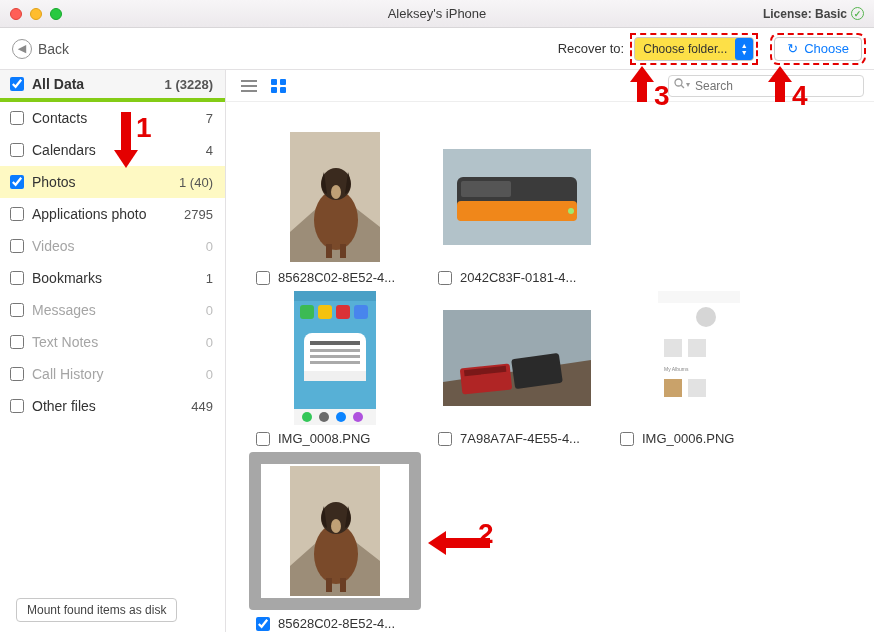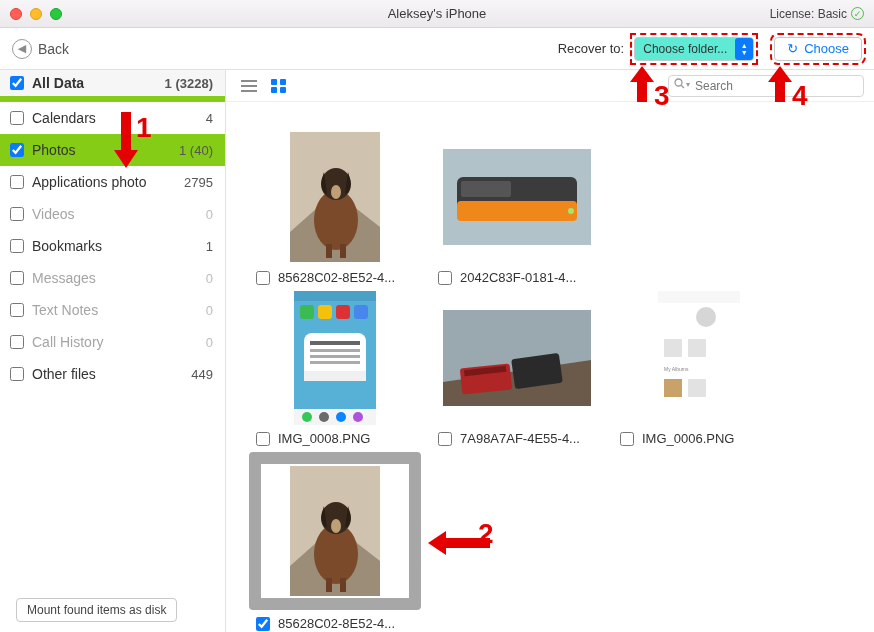--- a/index.html
+++ b/index.html
@@ -6,47 +6,47 @@
   body { width: 874px; height: 632px; background: #fff; overflow: hidden; position: relative; }
 
   
   .titlebar { height: 28px; background: linear-gradient(#f7f5f7,#ece9ec); border-bottom: 1px solid #d8d6d8; display:flex; align-items:center; padding:0 10px; position:relative; }
   .traffic { display:flex; gap:8px; }
   .t-dot { width:12px; height:12px; border-radius:50%; }
   .t-red { background:#ff5f57; border:1px solid #e24238; }
   .t-yellow { background:#ffbd2e; border:1px solid #e1a116; }
   .t-green { background:#28c940; border:1px solid #16a82b; }
   .title { position:absolute; left:50%; transform:translateX(-50%); font-size:13px; color:#3a3a3a; }
-  .license { position:absolute; right:10px; font-size:12px; color:#444; display:flex; align-items:center; gap:4px; }
+  .license { position:absolute; right:10px; font-size:12px; color:#444; display:flex; align-items:center; gap:4px;font-weight:bold; }
   .check-circle { width:13px; height:13px; border-radius:50%; border:1.5px solid #56b54f; display:inline-flex; align-items:center; justify-content:center; color:#56b54f; font-size:9px; }
 
   
   .toolbar { height: 42px; border-bottom: 1px solid #e3e1e3; display:flex; align-items:center; padding: 0 12px; gap:10px; }
   .back-btn { display:flex; align-items:center; gap:6px; color:#555; font-size:14px; cursor:pointer; }
   .circle-icon { width:20px; height:20px; border:1.5px solid #9a9a9a; border-radius:50%; display:flex; align-items:center; justify-content:center; color:#8a8a8a; font-size:11px; }
   .spacer { flex:1; }
   .recover-label { font-size:13px; color:#333; }
   .choose-folder { position:relative; display:flex; align-items:center; }
-  .cf-inner { height:24px; background:#5eead4; border:1px solid #c8c8c8; border-radius:4px; padding:0 26px 0 8px; font-size:12px; display:flex; align-items:center; color:#333; }
+  .cf-inner { height:24px; background:#fde047; border:1px solid #c8c8c8; border-radius:4px; padding:0 26px 0 8px; font-size:12px; display:flex; align-items:center; color:#333; }
   .cf-chevrons { position:absolute; right:1px; top:1px; width:18px; height:22px; background:#0a7bff; border-radius:3px; display:flex; flex-direction:column; align-items:center; justify-content:center; color:#fff; font-size:7px; line-height:7px; }
   .recover-btn { height:24px; border:1px solid #c8c8c8; border-radius:4px; padding:0 12px; font-size:13px; display:flex; align-items:center; gap:6px; color:#0a7bff; background:#fff; margin-left:10px; }
   .refresh-icon { color:#0a7bff; font-size:13px; }
   .dashed-red { outline: 2px dashed #e40000; outline-offset: 2px; }
 
   
   .body { display:flex; height: calc(632px - 28px - 42px); }
   .sidebar { width: 226px; background:#fff; border-right:1px solid #e3e1e3; display:flex; flex-direction:column; position:relative; }
   .sidebar-list { flex:1; overflow:auto; padding-top:0; }
   .s-item { display:flex; align-items:center; height:32px; padding:0 12px 0 10px; font-size:14px; color:#333; cursor:pointer; }
   .s-item.dim { color:#a5a5a5; }
   .s-item input[type=checkbox] { width:14px; height:14px; margin-right:8px; accent-color:#0a7bff; }
   .s-item .s-count { margin-left:auto; font-size:13px; color:#555; }
   .s-item.dim .s-count { color:#bdbdbd; }
-  .s-item.selected { background:#84cc16; }
-  .s-item.top { font-weight:600; background:#f6f6f6; border-bottom:6px solid #84cc16;}
+  .s-item.selected { background:#fef9c3; }
+  .s-item.top { font-weight:600; background:#f6f6f6; border-bottom:4px solid #84cc16;}
   .mount-btn { margin: 0 12px 10px 16px; height:24px; border:1px solid #c8c8c8; background:#fff; border-radius:4px; font-size:12px; color:#444; width:auto; align-self:flex-start; padding:0 10px; }
 
   
   .main { flex:1; display:flex; flex-direction:column; }
   .viewbar { height:32px; display:flex; align-items:center; padding:0 10px; gap:4px; border-bottom:1px solid #eee;}
   .view-btn { width:26px; height:22px; border-radius:4px; display:flex; align-items:center; justify-content:center; color:#8a8a8a; font-size:14px; }
   .view-btn.active { color:#0a7bff; }
   .search-wrap { margin-left:auto; position:relative; }
   .search { height:22px; width:196px; border:1px solid #d6d6d6; border-radius:4px; padding:0 6px 0 26px; font-size:12px; background:#fff; }
   .search-icon { position:absolute; left:6px; top:3px; color:#9a9a9a; font-size:12px; }
@@ -110,20 +110,25 @@
 </div>
 
 <div class="body">
 
   <div class="sidebar">
     <div class="sidebar-list" id="sidebar-list">
         <div class="s-item top">
           <input type="checkbox" checked="" style="">
           <span>All Data</span>
           <span class="s-count">1 (3228)</span>
+        </div>
+        <div class="s-item">
+          <input type="checkbox" style="">
+          <span>Contacts</span>
+          <span class="s-count">7</span>
         </div>
         <div class="s-item">
           <input type="checkbox" style="">
           <span>Calendars</span>
           <span class="s-count">4</span>
         </div>
         <div class="s-item selected">
           <input type="checkbox" checked="" style="">
           <span>Photos</span>
           <span class="s-count">1 (40)</span>

